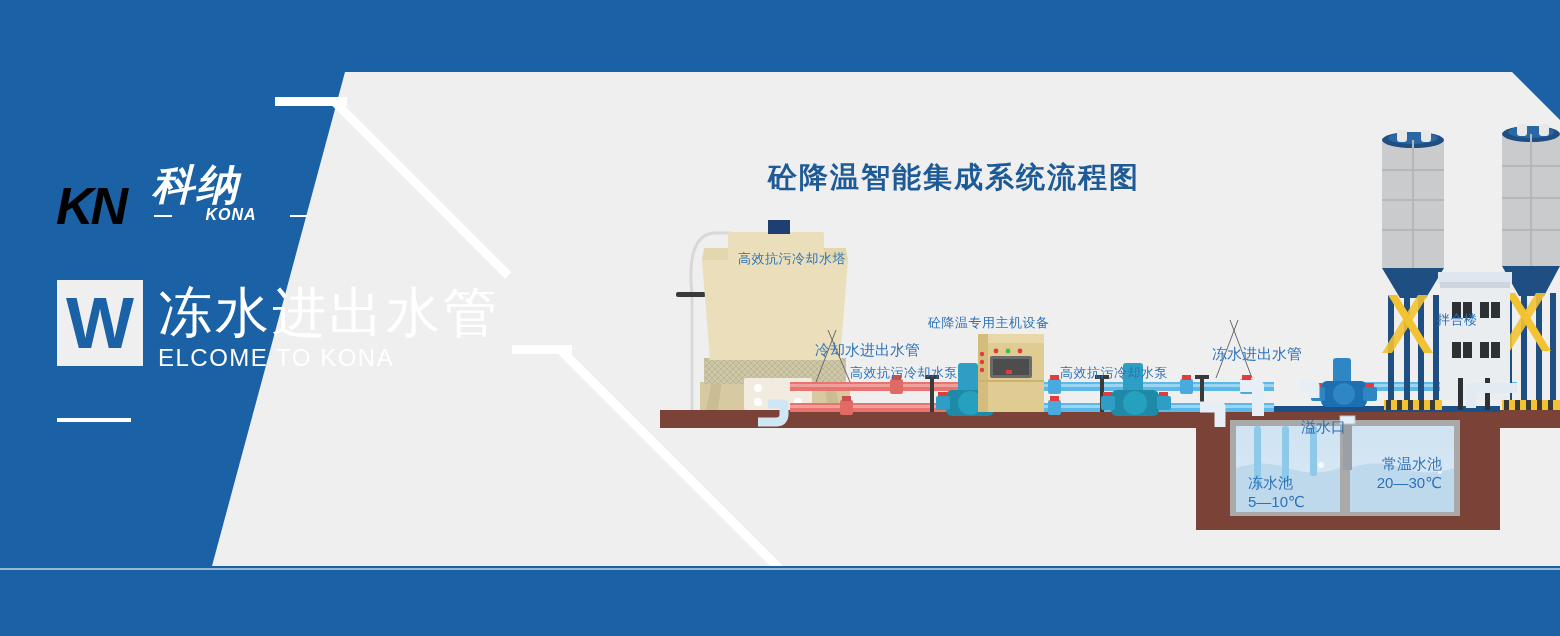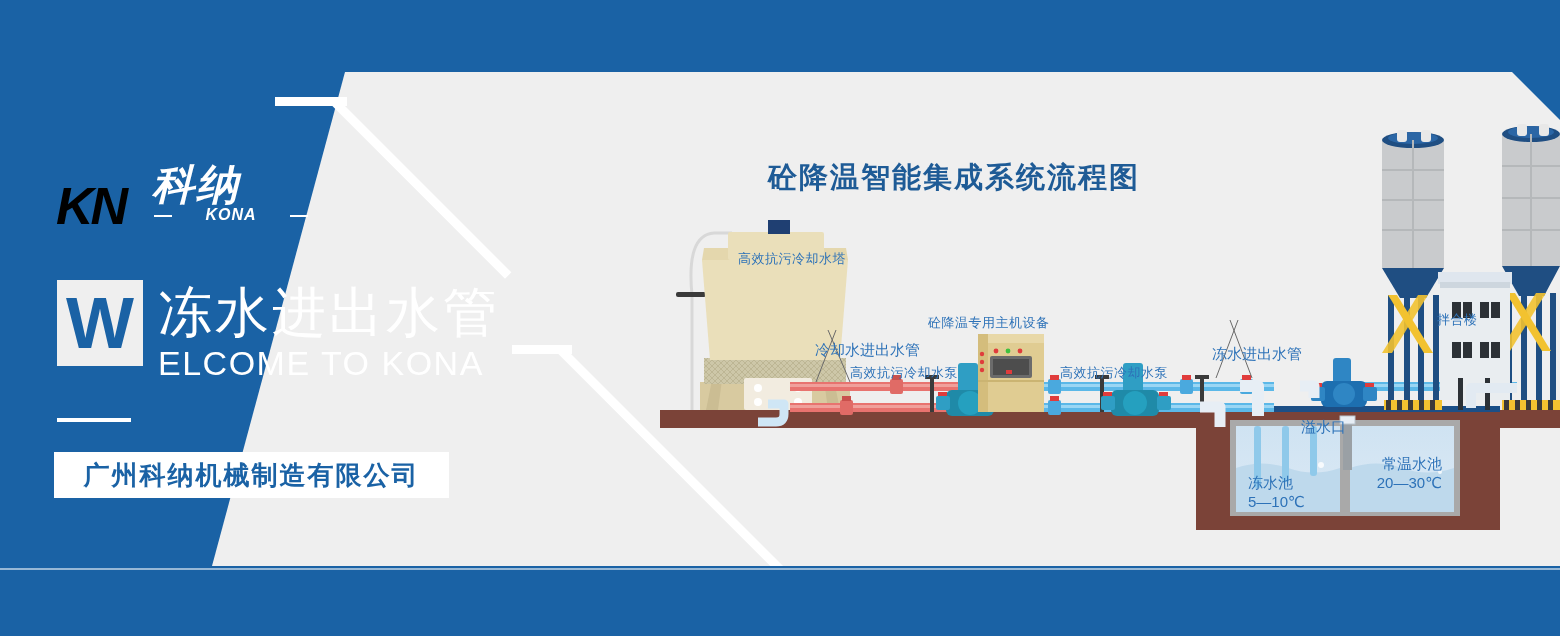--- a/index.html
+++ b/index.html
@@ -27,21 +27,21 @@
      font-style:italic;color:#fff;letter-spacing:1px;}
   .logo-sub:before,.logo-sub:after{content:"";position:absolute;top:50%;width:18px;height:2px;background:#fff;}
   .logo-sub:before{left:-2px;}
   .logo-sub:after{right:-2px;}
 
   
   .wbox{position:absolute;left:57px;top:280px;width:86px;height:86px;background:#efefef;
         display:flex;align-items:center;justify-content:center;}
   .wbox span{font-size:72px;font-weight:bold;color:#1a62a5;line-height:72px;}
   .welcome-cn{position:absolute;left:158px;top:277px;font-size:54px;color:#fff;font-weight:500;letter-spacing:3px;}
-  .welcome-en{position:absolute;left:158px;top:344px;font-size:34px;color:#fff;letter-spacing:1.5px;}
+  .welcome-en{position:absolute;left:158px;top:344px;font-size:24px;color:#fff;letter-spacing:1.5px;}
   .hr-short{position:absolute;left:57px;top:418px;width:74px;height:4px;background:#fff;}
   .cobox{position:absolute;left:54px;top:452px;width:395px;height:46px;background:#fff;
     display:flex;align-items:center;justify-content:center;}
   .cobox span{font-size:26px;color:#1a62a5;font-weight:bold;letter-spacing:2px;}
 
   
   .diagram{position:absolute;left:640px;top:120px;width:920px;height:420px;}
   .d-title{position:absolute;left:128px;top:38px;font-size:29px;font-weight:bold;color:#1e5b96;letter-spacing:2px;}
 
   .lab{position:absolute;color:#2d72b8;font-size:13px;white-space:nowrap;letter-spacing:.5px;}
@@ -67,23 +67,20 @@
     <div class="logo-cn">科纳</div>
     <div class="logo-sub">KONA</div>
   </div>
 
   <div class="wbox">
     <span>W</span>
   </div>
   <div class="welcome-cn">冻水进出水管</div>
   <div class="welcome-en">ELCOME TO KONA</div>
   <div class="hr-short"></div>
-  <div class="cobox">
-    <span>广州科纳机械制造有限公司</span>
-  </div>
 
   <div class="diagram">
 
     <div class="d-title">砼降温智能集成系统流程图</div>
 
     <svg class="scene" viewBox="0 0 920 420">
       <defs>
         <pattern id="mesh" width="6" height="6" patternUnits="userSpaceOnUse">
           <rect width="6" height="6" fill="#cdc7a8"></rect>
           <path d="M0 0 L6 6 M6 0 L0 6" stroke="#bdb694" stroke-width="1"></path>

